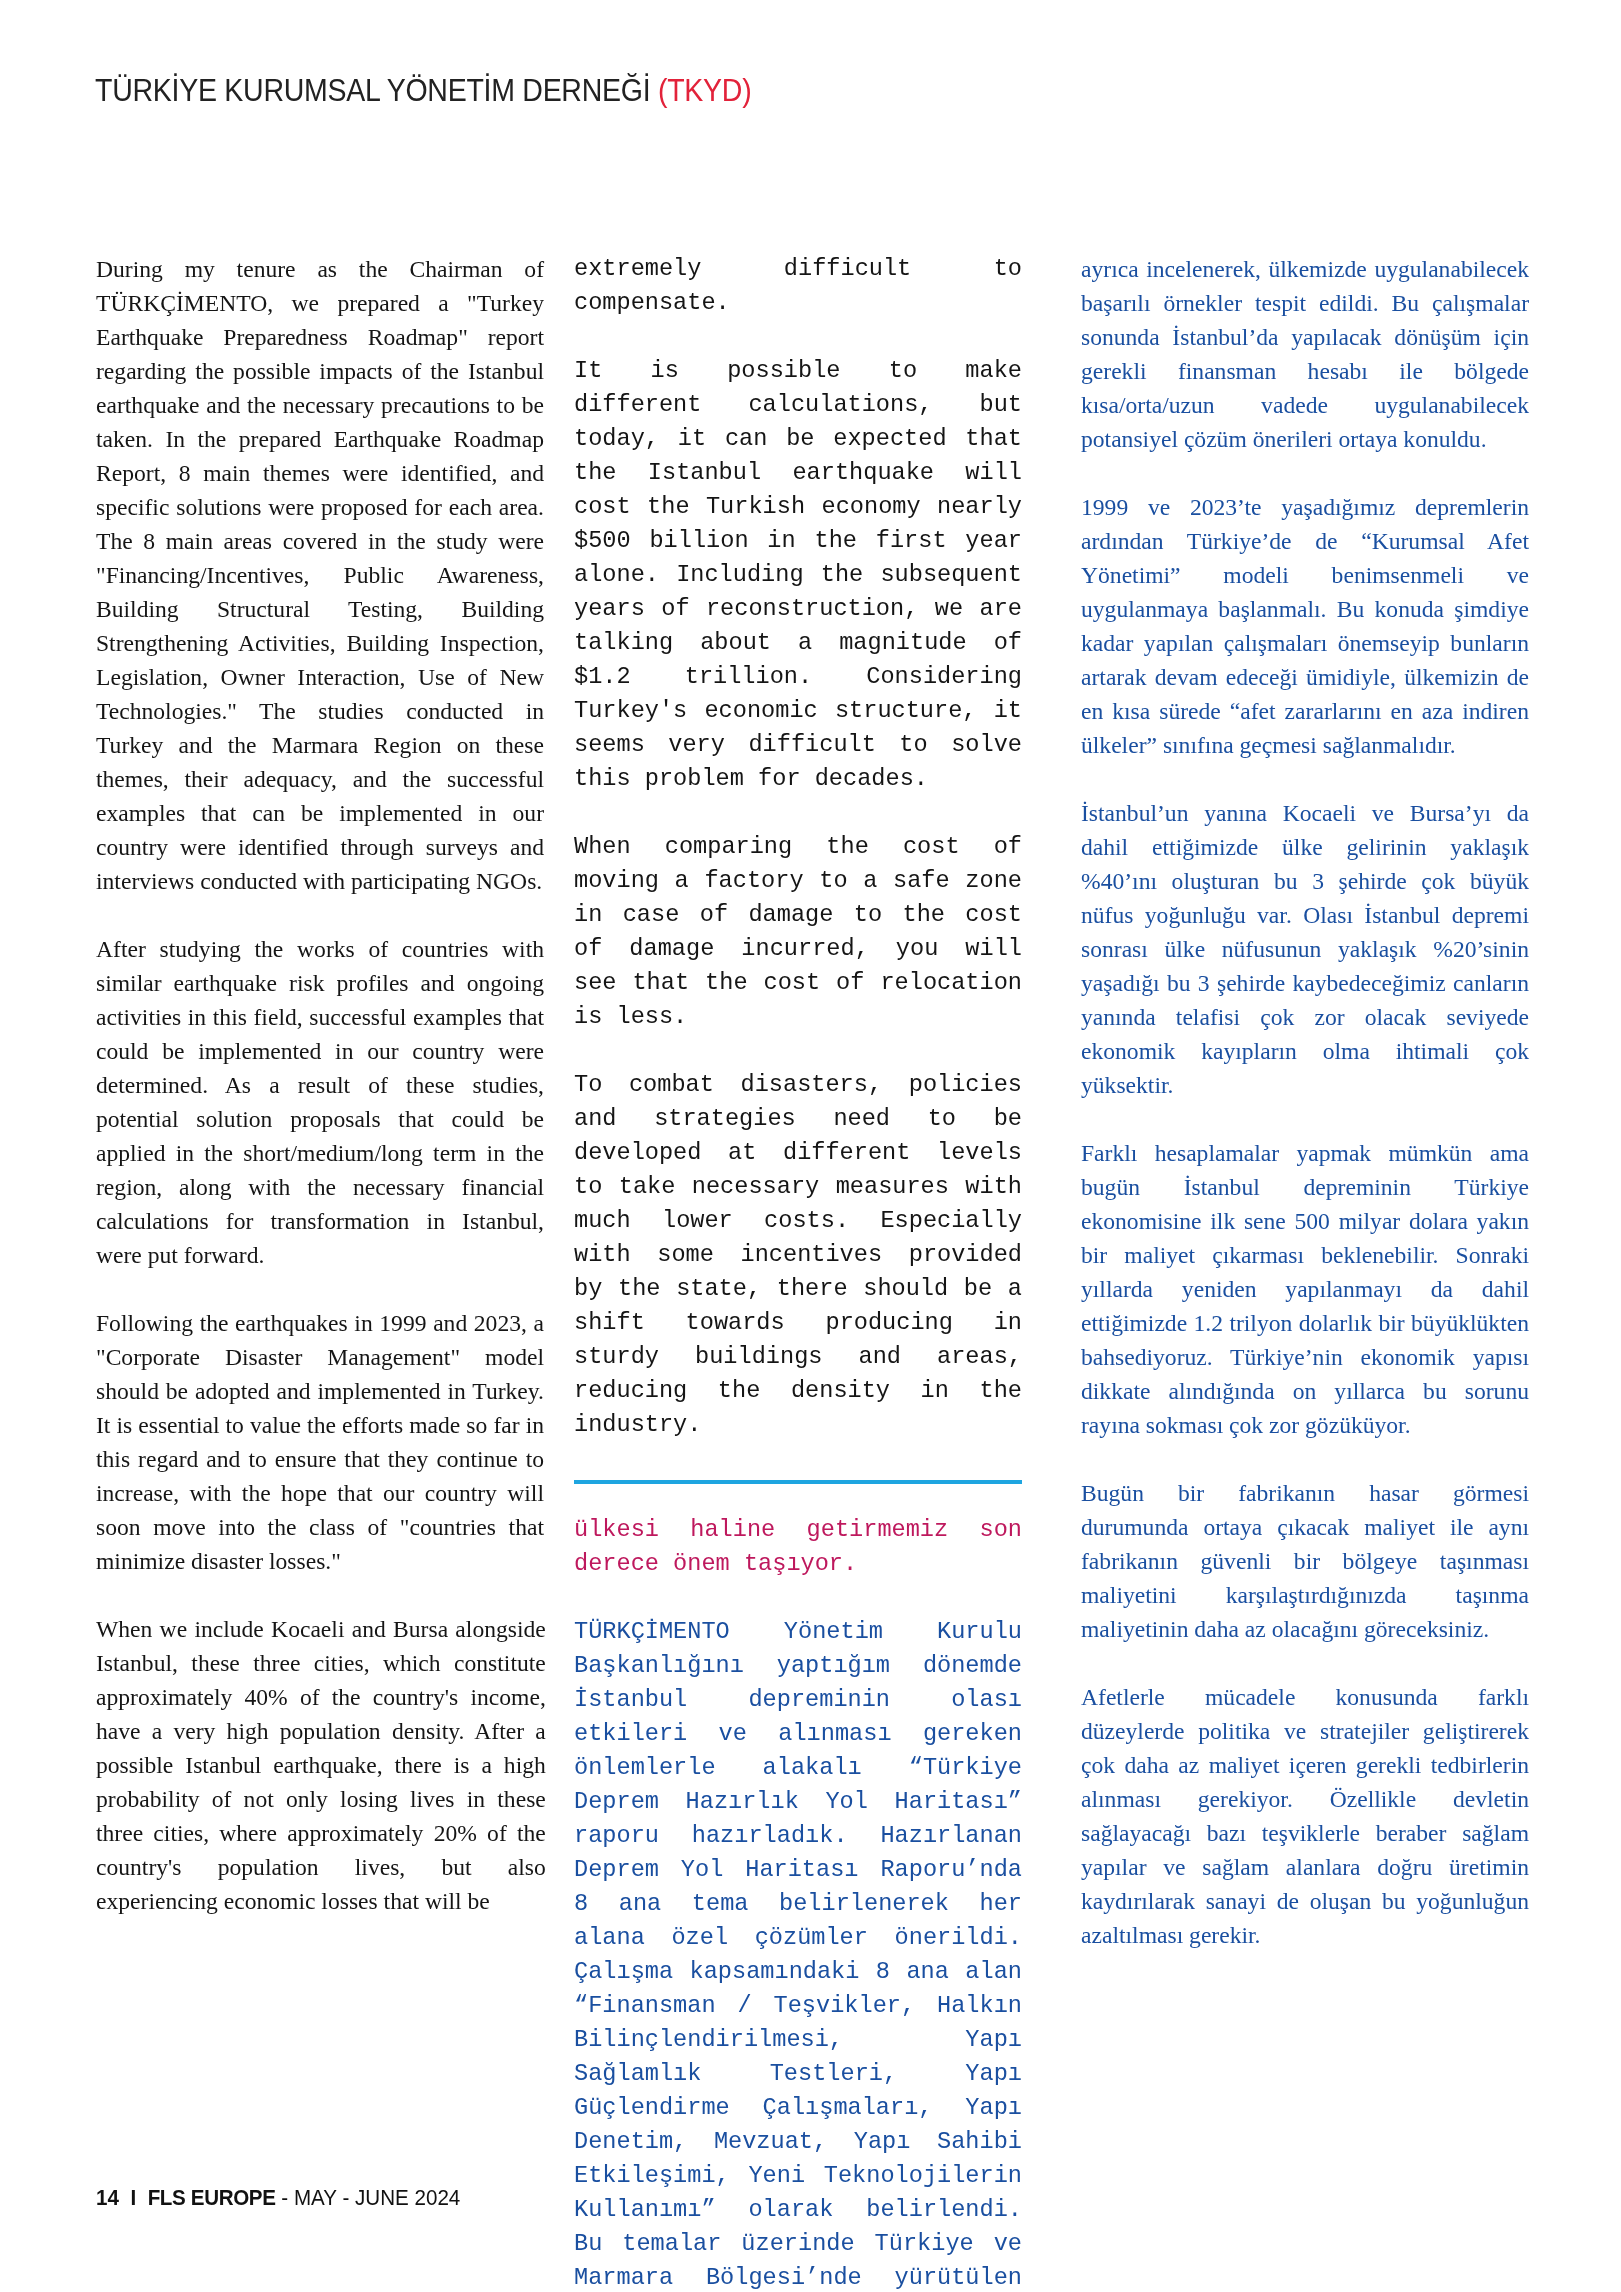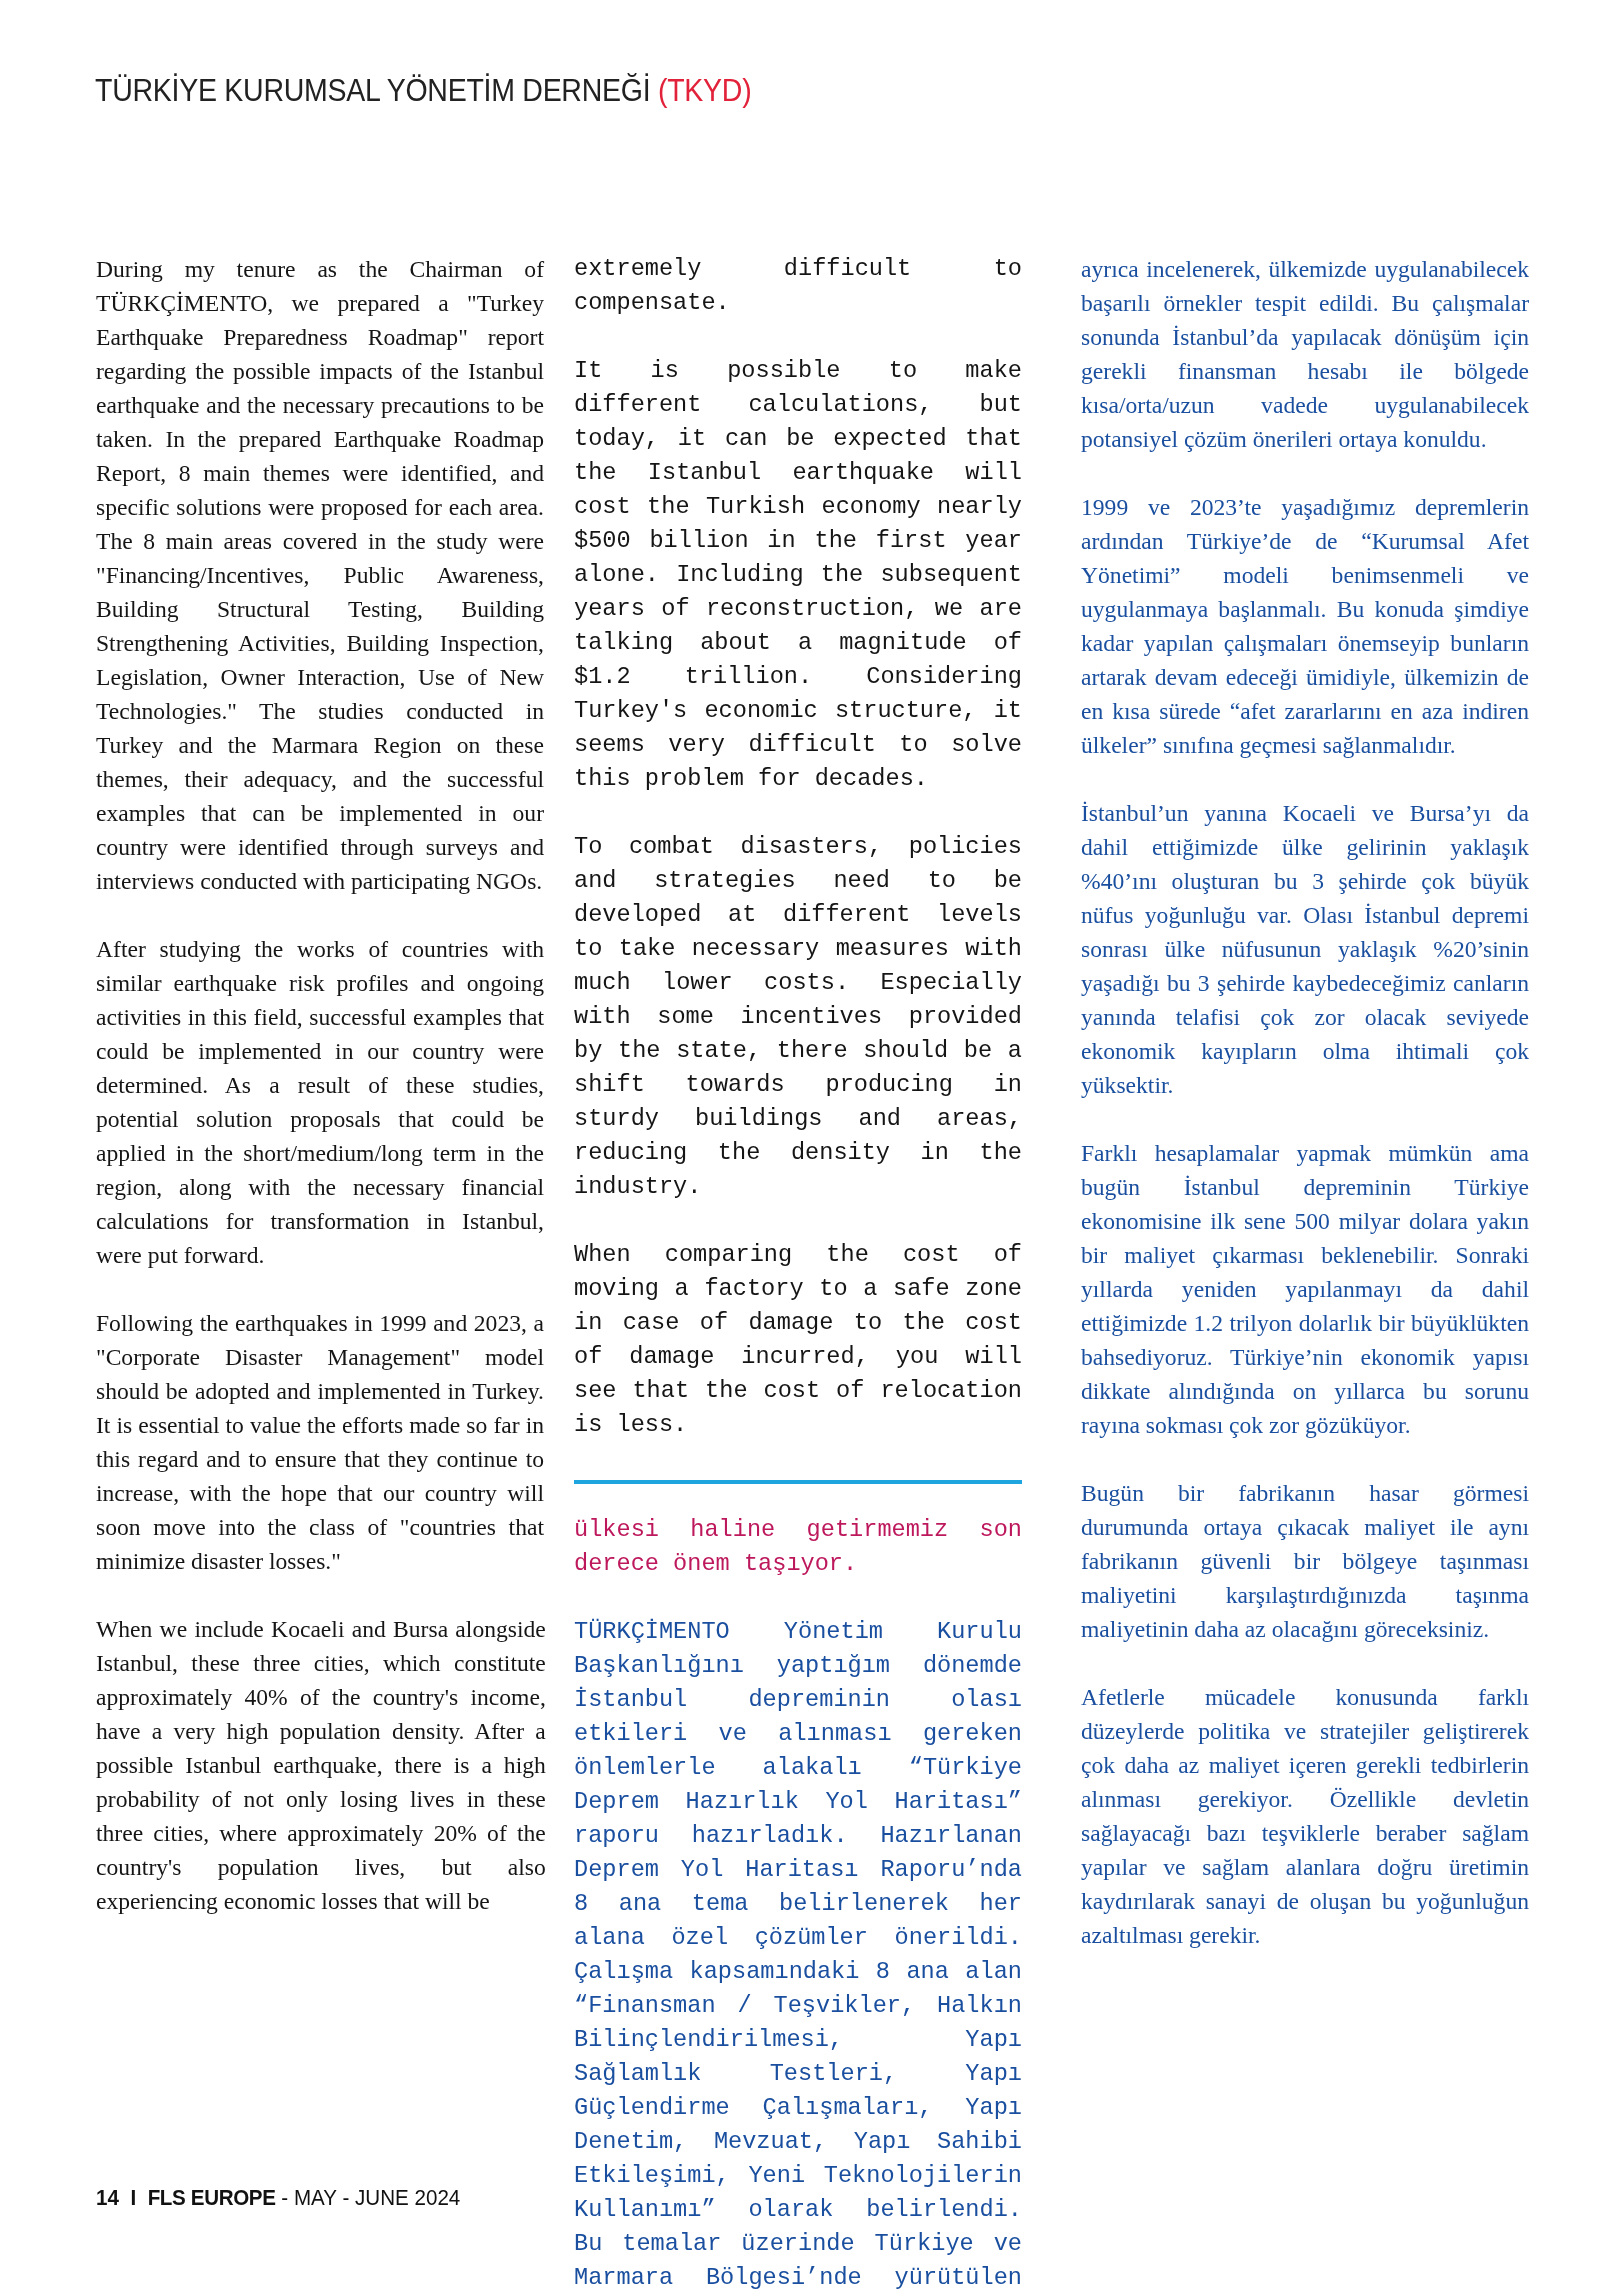--- a/index.html
+++ b/index.html
@@ -71,22 +71,22 @@
 <div class="col col1">
   <p>During my tenure as the Chairman of TÜRKÇİMENTO, we prepared a "Turkey Earthquake Preparedness Roadmap" report regarding the possible impacts of the Istanbul earthquake and the necessary precautions to be taken. In the prepared Earthquake Roadmap Report, 8 main themes were identified, and specific solutions were proposed for each area. The 8 main areas covered in the study were "Financing/Incentives, Public Awareness, Building Structural Testing, Building Strengthening Activities, Building Inspection, Legislation, Owner Interaction, Use of New Technologies." The studies conducted in Turkey and the Marmara Region on these themes, their adequacy, and the successful examples that can be implemented in our country were identified through surveys and interviews conducted with participating NGOs.</p>
   <p>After studying the works of countries with similar earthquake risk profiles and ongoing activities in this field, successful examples that could be implemented in our country were determined. As a result of these studies, potential solution proposals that could be applied in the short/medium/long term in the region, along with the necessary financial calculations for transformation in Istanbul, were put forward.</p>
   <p>Following the earthquakes in 1999 and 2023, a "Corporate Disaster Management" model should be adopted and implemented in Turkey. It is essential to value the efforts made so far in this regard and to ensure that they continue to increase, with the hope that our country will soon move into the class of "countries that minimize disaster losses."</p>
   <p style="margin-right:-1.8px">When we include Kocaeli and Bursa alongside Istanbul, these three cities, which constitute approximately 40% of the country's income, have a very high population density. After a possible Istanbul earthquake, there is a high probability of not only losing lives in these three cities, where approximately 20% of the country's population lives, but also experiencing economic losses that will be</p>
 </div>
 
 <div class="col col2">
   <p>extremely difficult to compensate.</p>
   <p>It is possible to make different calculations, but today, it can be expected that the Istanbul earthquake will cost the Turkish economy nearly $500 billion in the first year alone. Including the subsequent years of reconstruction, we are talking about a magnitude of $1.2 trillion. Considering Turkey's economic structure, it seems very difficult to solve this problem for decades.</p>
+  <p>When comparing the cost of moving a factory to a safe zone in case of damage to the cost of damage incurred, you will see that the cost of relocation is less.</p>
   <p>To combat disasters, policies and strategies need to be developed at different levels to take necessary measures with much lower costs. Especially with some incentives provided by the state, there should be a shift towards producing in sturdy buildings and areas, reducing the density in the industry.</p>
-  <p>When comparing the cost of moving a factory to a safe zone in case of damage to the cost of damage incurred, you will see that the cost of relocation is less.</p>
   <div class="divider" style="background: rgb(30, 165, 224);"></div>
   <p class="tr" style="color: #be185d;">ülkesi haline getirmemiz son derece önem taşıyor.</p>
   <p class="tr" style="color: rgb(26, 79, 160);">TÜRKÇİMENTO Yönetim Kurulu Başkanlığını yaptığım dönemde İstanbul depreminin olası etkileri ve alınması gereken önlemlerle alakalı “Türkiye Deprem Hazırlık Yol Haritası” raporu hazırladık. Hazırlanan Deprem Yol Haritası Raporu’nda 8 ana tema belirlenerek her alana özel çözümler önerildi. Çalışma kapsamındaki 8 ana alan “Finansman / Teşvikler, Halkın Bilinçlendirilmesi, Yapı Sağlamlık Testleri, Yapı Güçlendirme Çalışmaları, Yapı Denetim, Mevzuat, Yapı Sahibi Etkileşimi, Yeni Teknolojilerin Kullanımı” olarak belirlendi. Bu temalar üzerinde Türkiye ve Marmara Bölgesi’nde yürütülen çalışmalar, bu çalışmaların yeterliliği, katılımcı STK’larla yapılan anket ve birebir görüşmelerle ortaya konuldu.</p>
   <p class="tr" style="color: rgb(26, 79, 160);">Deprem risk profili bakımından Türkiye’ye benzer olan, bu alanda çalışmalar sürdüren ülkelerin çalışmaları</p>
 </div>
 
 <div class="col col3" style="color: rgb(26, 79, 160);">
   <p>ayrıca incelenerek, ülkemizde uygulanabilecek başarılı örnekler tespit edildi. Bu çalışmalar sonunda İstanbul’da yapılacak dönüşüm için gerekli finansman hesabı ile bölgede kısa/orta/uzun vadede uygulanabilecek potansiyel çözüm önerileri ortaya konuldu.</p>
   <p>1999 ve 2023’te yaşadığımız depremlerin ardından Türkiye’de de “Kurumsal Afet Yönetimi” modeli benimsenmeli ve uygulanmaya başlanmalı. Bu konuda şimdiye kadar yapılan çalışmaları önemseyip bunların artarak devam edeceği ümidiyle, ülkemizin de en kısa sürede “afet zararlarını en aza indiren ülkeler” sınıfına geçmesi sağlanmalıdır.</p>
   <p>İstanbul’un yanına Kocaeli ve Bursa’yı da dahil ettiğimizde ülke gelirinin yaklaşık %40’ını oluşturan bu 3 şehirde çok büyük nüfus yoğunluğu var. Olası İstanbul depremi sonrası ülke nüfusunun yaklaşık %20’sinin yaşadığı bu 3 şehirde kaybedeceğimiz canların yanında telafisi çok zor olacak seviyede ekonomik kayıpların olma ihtimali çok yüksektir.</p>

